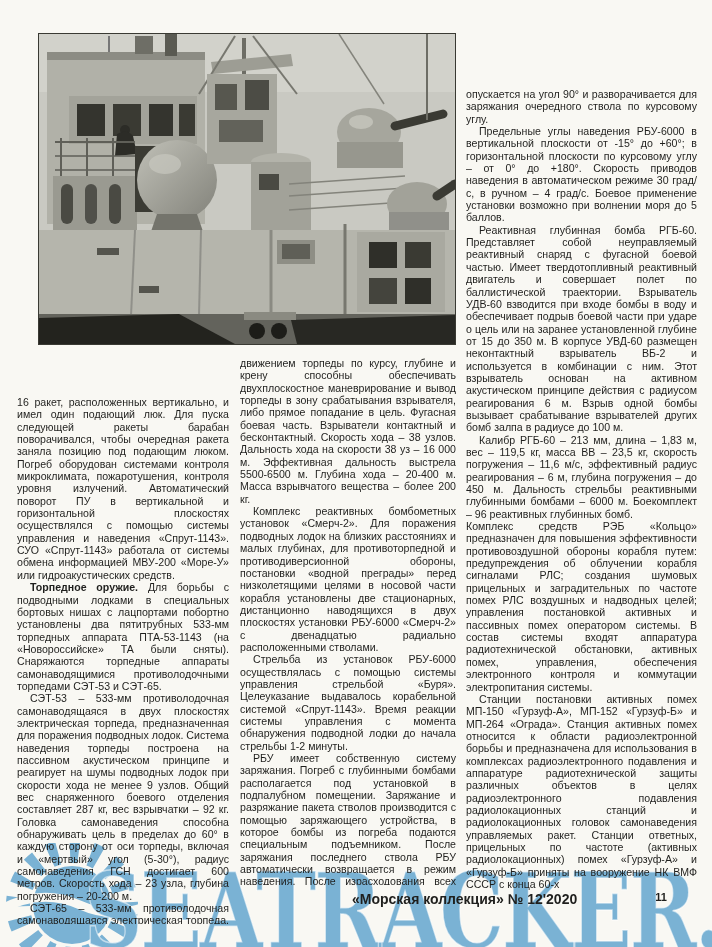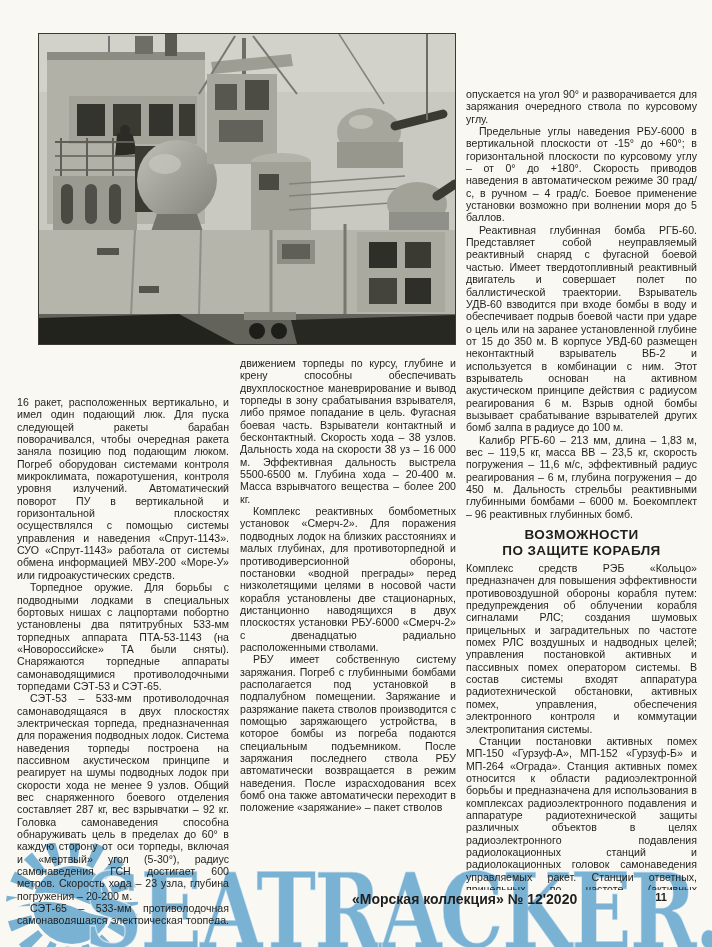--- a/index.html
+++ b/index.html
@@ -22,21 +22,21 @@
   
   .col{
     position:absolute;z-index:2;
     font-size:10.6px;line-height:12.35px;text-align:justify;overflow:hidden;
   }
   .col-left {left:17px; top:357px;width:212px;height:528px;margin-top:39px;}
   .col-mid  {left:240px;top:357px;width:216px;height:528px;}
   .col-right{left:466px;top:88px; width:231px;height:802px;}
   .col p{margin:0;text-indent:13px;}
   .col p.cont{text-indent:0;}
-  .col b.lead{font-weight:normal;}
+  .col b.lead{font-weight:bold;}
   h2.section{
     font-size:13.5px;line-height:15.5px;text-align:center;
     margin:7px 0 4px;letter-spacing:.4px;font-weight:bold;
   }
   
   .footer-journal{
     position:absolute;top:891px;left:352px;width:270px;text-align:left;
     font-weight:bold;font-size:14px;z-index:3;
   }
   .footer-page{
@@ -181,29 +181,29 @@
   <div class="col col-left">
     <p class="cont">16 ракет, расположенных вертикально, и имел один подающий люк. Для пуска следующей ракеты барабан поворачивался, чтобы очередная ракета заняла позицию под подающим люком. Погреб оборудован системами контроля микроклимата, пожаротушения, контроля уровня излучений. Автоматический поворот ПУ в вертикальной и горизонтальной плоскостях осуществлялся с помощью системы управления и наведения «Спрут-1143». СУО «Спрут-1143» работала от системы обмена информацией МВУ-200 «Море-У» или гидроакустических средств.</p>
     <p><b class="lead">Торпедное оружие. </b><span>Для борьбы с подводными лодками в специальных бортовых нишах с лацпортами побортно установлены два пятитрубных 533-мм торпедных аппарата ПТА-53-1143 (на «Новороссийске» ТА были сняты). Снаряжаются торпедные аппараты самонаводящимися противолодочными торпедами СЭТ-53 и СЭТ-65.</span></p>
     <p>СЭТ-53 – 533-мм противолодочная самонаводящаяся в двух плоскостях электрическая торпеда, предназначенная для поражения подводных лодок. Система наведения торпеды построена на пассивном акустическом принципе и реагирует на шумы подводных лодок при скорости хода не менее 9 узлов. Общий вес снаряженного боевого отделения составляет 287 кг, вес взрывчатки – 92 кг. Головка самонаведения способна обнаруживать цель в пределах до 60° в каждую сторону от оси торпеды, включая и «мертвый» угол (5-30°), радиус самонаведения ГСН достигает 600 метров. Скорость хода – 23 узла, глубина погружения – 20-200 м.</p>
     <p>СЭТ-65 – 533-мм противолодочная самонаводящаяся электрическая торпеда, предназначенная для поражения подводных лодок. Гидроакустическая система самонаведения. Системы управления</p>
   </div>
 
   <div class="col col-mid">
     <p class="cont">движением торпеды по курсу, глубине и крену способны обеспечивать двухплоскостное маневрирование и вывод торпеды в зону срабатывания взрывателя, либо прямое попадание в цель. Фугасная боевая часть. Взрыватели контактный и бесконтактный. Скорость хода – 38 узлов. Дальность хода на скорости 38 уз – 16 000 м. Эффективная дальность выстрела 5500-6500 м. Глубина хода – 20-400 м. Масса взрывчатого вещества – более 200 кг.</p>
     <p>Комплекс реактивных бомбометных установок «Смерч-2». Для поражения подводных лодок на близких расстояниях и малых глубинах, для противоторпедной и противодиверсионной обороны, постановки «водной преграды» перед низколетящими целями в носовой части корабля установлены две стационарных, дистанционно наводящихся в двух плоскостях установки РБУ-6000 «Смерч-2» с двенадцатью радиально расположенными стволами.</p>
+    <p>Стрельба из установок РБУ-6000 осуществлялась с помощью системы управления стрельбой «Буря». Целеуказание выдавалось корабельной системой «Спрут-1143». Время реакции системы управления с момента обнаружения подводной лодки до начала стрельбы 1-2 минуты.</p>
     <p>РБУ имеет собственную систему заряжания. Погреб с глубинными бомбами располагается под установкой в подпалубном помещении. Заряжание и разряжание пакета стволов производится с помощью заряжающего устройства, в которое бомбы из погреба подаются специальным подъемником. После заряжания последнего ствола РБУ автоматически возвращается в режим наведения. После израсходования всех бомб она также автоматически переходит в положение «заряжание» – пакет стволов</p>
   </div>
 
   <div class="col col-right">
     <p class="cont">опускается на угол 90° и разворачивается для заряжания очередного ствола по курсовому углу.</p>
     <p>Предельные углы наведения РБУ-6000 в вертикальной плоскости от -15° до +60°; в горизонтальной плоскости по курсовому углу – от 0° до +180°. Скорость приводов наведения в автоматическом режиме 30 град/с, в ручном – 4 град/с. Боевое применение установки возможно при волнении моря до 5 баллов.</p>
     <p>Реактивная глубинная бомба РГБ-60. Представляет собой неуправляемый реактивный снаряд с фугасной боевой частью. Имеет твердотопливный реактивный двигатель и совершает полет по баллистической траектории. Взрыватель УДВ-60 взводится при входе бомбы в воду и обеспечивает подрыв боевой части при ударе о цель или на заранее установленной глубине от 15 до 350 м. В корпусе УВД-60 размещен неконтактный взрыватель ВБ-2 и используется в комбинации с ним. Этот взрыватель основан на активном акустическом принципе действия с радиусом реагирования 6 м. Взрыв одной бомбы вызывает срабатывание взрывателей других бомб залпа в радиусе до 100 м.</p>
     <p>Калибр РГБ-60 – 213 мм, длина – 1,83 м, вес – 119,5 кг, масса ВВ – 23,5 кг, скорость погружения – 11,6 м/с, эффективный радиус реагирования – 6 м, глубина погружения – до 450 м. Дальность стрельбы реактивными глубинными бомбами – 6000 м. Боекомплект – 96 реактивных глубинных бомб.</p>
-    <h2 class="section"><span>ВОЗМОЖНОСТИ</span><br><span>ПО ЗАЩИТЕ КОРАБЛЯ</span></h2>
     <p class="cont">Комплекс средств РЭБ «Кольцо» предназначен для повышения эффективности противовоздушной обороны корабля путем: предупреждения об облучении корабля сигналами РЛС; создания шумовых прицельных и заградительных по частоте помех РЛС воздушных и надводных целей; управления постановкой активных и пассивных помех оператором системы. В состав системы входят аппаратура радиотехнической обстановки, активных помех, управления, обеспечения электронного контроля и коммутации электропитания системы.</p>
     <p>Станции постановки активных помех МП-150 «Гурзуф-А», МП-152 «Гурзуф-Б» и МП-264 «Ограда». Станция активных помех относится к области радиоэлектронной борьбы и предназначена для использования в комплексах радиоэлектронного подавления и аппаратуре радиотехнической защиты различных объектов в целях радиоэлектронного подавления радиолокационных станций и радиолокационных головок самонаведения управляемых ракет. Станции ответных, прицельных по частоте (активных радиолокационных) помех «Гурзуф-А» и «Гурзуф-Б» приняты на вооружение НК ВМФ СССР с конца 60-х</p>
   </div>
 
   <div class="footer-journal">«Морская коллекция» № 12'2020</div>
   <div class="footer-page">11</div>
 
 </div>
 
 </body></html>

